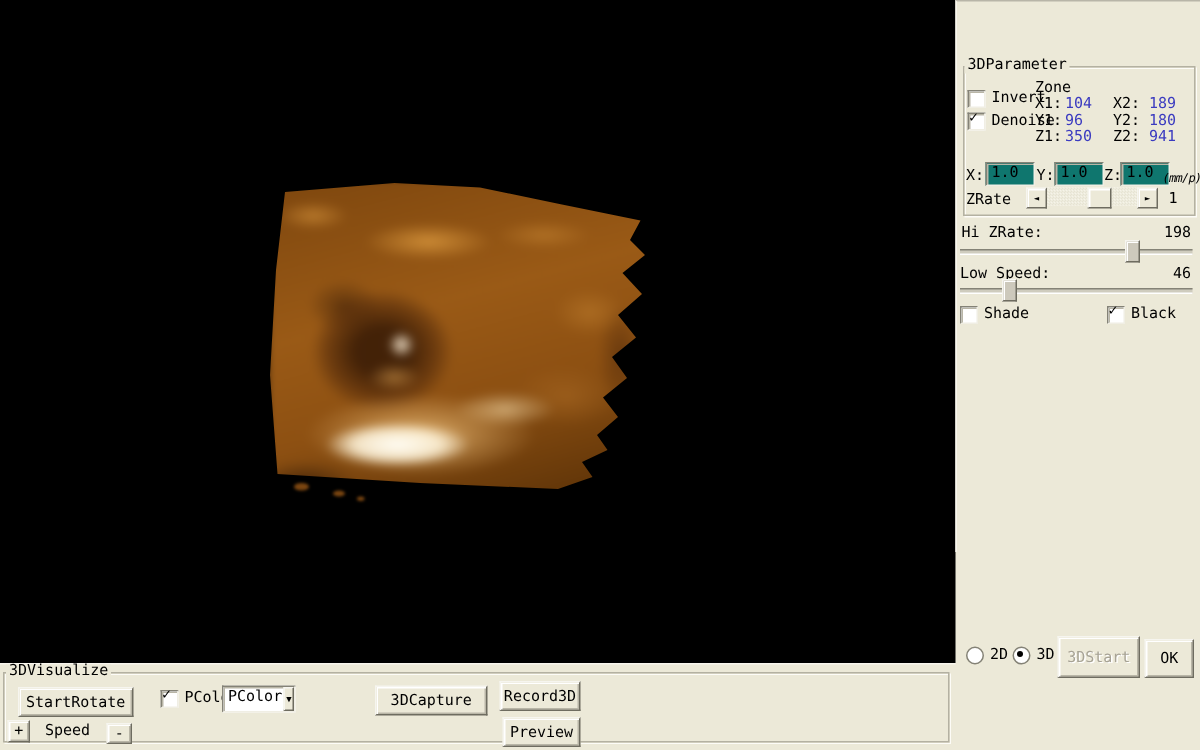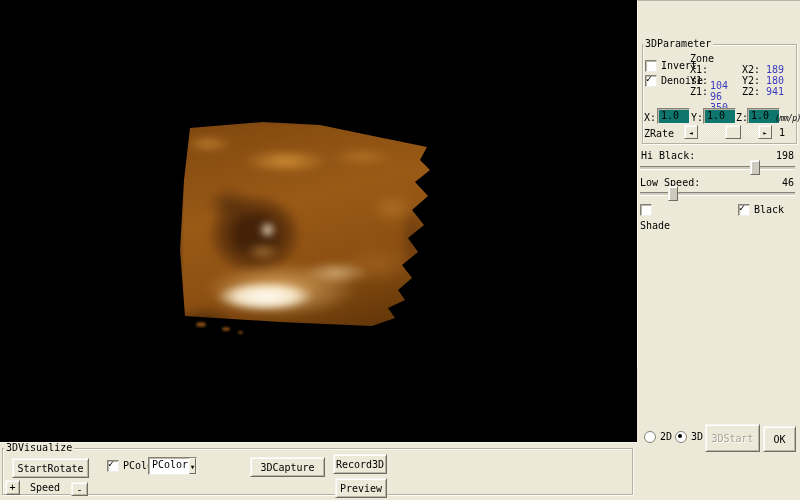--- a/index.html
+++ b/index.html
@@ -59,21 +59,21 @@
           box-shadow:inset 1px 1px 0 #fff;}
   .sb-track{position:relative;flex:1;background:repeating-conic-gradient(#f6f4e9 0 25%,#e6e3d2 0 50%) 0 0/2px 2px;}
   .sb-thumb{position:absolute;top:0;width:14px;height:12px;background:#ece9d8;border:1px solid;
             border-color:#f6f5ef #6e6c60 #6e6c60 #f6f5ef;box-shadow:inset 1px 1px 0 #fff;}
   .bluev{color:#3b3bc0;}
   .lbl{line-height:11px;}
   
   .panel{position:absolute;left:637px;top:0;width:163px;height:368px;background:#ece9d8;
          border-left:1px solid #f8f6ee;border-top:1px solid #b8b5a8;box-sizing:border-box;}
   .zrow{position:absolute;display:flex;}
-  .zc1{width:20px;} .zc2{width:32px;margin-top:16px;} .zc3{width:24px;} .zc4{width:30px;}
+  .zc1{width:20px;} .zc2{width:32px;} .zc3{width:24px;} .zc4{width:30px;}
   .unit{font-size:8px;letter-spacing:-0.5px;font-style:italic;}
   
   .toolbar{position:absolute;left:0;top:442px;width:637px;height:58px;background:#ece9d8;
            border-top:1px solid #f8f6ee;box-sizing:border-box;}
   .dd{position:absolute;display:flex;background:#fff;border:1px solid;
       border-color:#848276 #f0eee4 #f0eee4 #848276;box-shadow:inset 1px 1px 0 #b9b6a7;}
   .dd-text{flex:1;padding:1px 1px 0 3px;line-height:12px;}
   .dd-btn{width:14px;display:flex;align-items:center;justify-content:center;font-size:6px;
           background:#ece9d8;border:1px solid;border-color:#f6f5ef #6e6c60 #6e6c60 #f6f5ef;}
 </style>
@@ -138,31 +138,31 @@
     <span class="lbl" style="position:absolute;left:6px;top:127px;">ZRate</span>
     <div class="sb" style="left:46px;top:124px;width:88px;">
       <span class="sb-btn">◄</span>
       <span class="sb-track">
         <span class="sb-thumb" style="left:45%;"></span>
       </span>
       <span class="sb-btn">►</span>
     </div>
     <span class="lbl" style="position:absolute;left:141px;top:126px;">1</span>
 
-    <span class="lbl" style="position:absolute;left:3px;top:149px;">Hi Black:</span>
+    <span class="lbl" style="position:absolute;left:3px;top:149px;">Hi ZRate:</span>
     <span class="lbl" style="position:absolute;right:6px;top:149px;">198</span>
     <div class="track" style="left:2px;right:5px;top:165px;"></div>
     <div class="thumb" style="left:112px;top:159px;"></div>
 
     <span class="lbl" style="position:absolute;left:2px;top:176px;">Low Speed:</span>
     <span class="lbl" style="position:absolute;right:6px;top:176px;">46</span>
     <div class="track" style="left:2px;right:5px;top:191px;"></div>
     <div class="thumb" style="left:30px;top:185px;"></div>
 
-    <div class="cb" style="left:2px;top:203px;flex-direction:column;">
+    <div class="cb" style="left:2px;top:203px;">
       <span class="cbbox"></span>
       <span class="lbl">Shade</span>
     </div>
     <div class="cb" style="left:100px;top:203px;">
       <span class="cbbox">
         <span class="mark">✓</span>
       </span>
       <span class="lbl">Black</span>
     </div>
 

